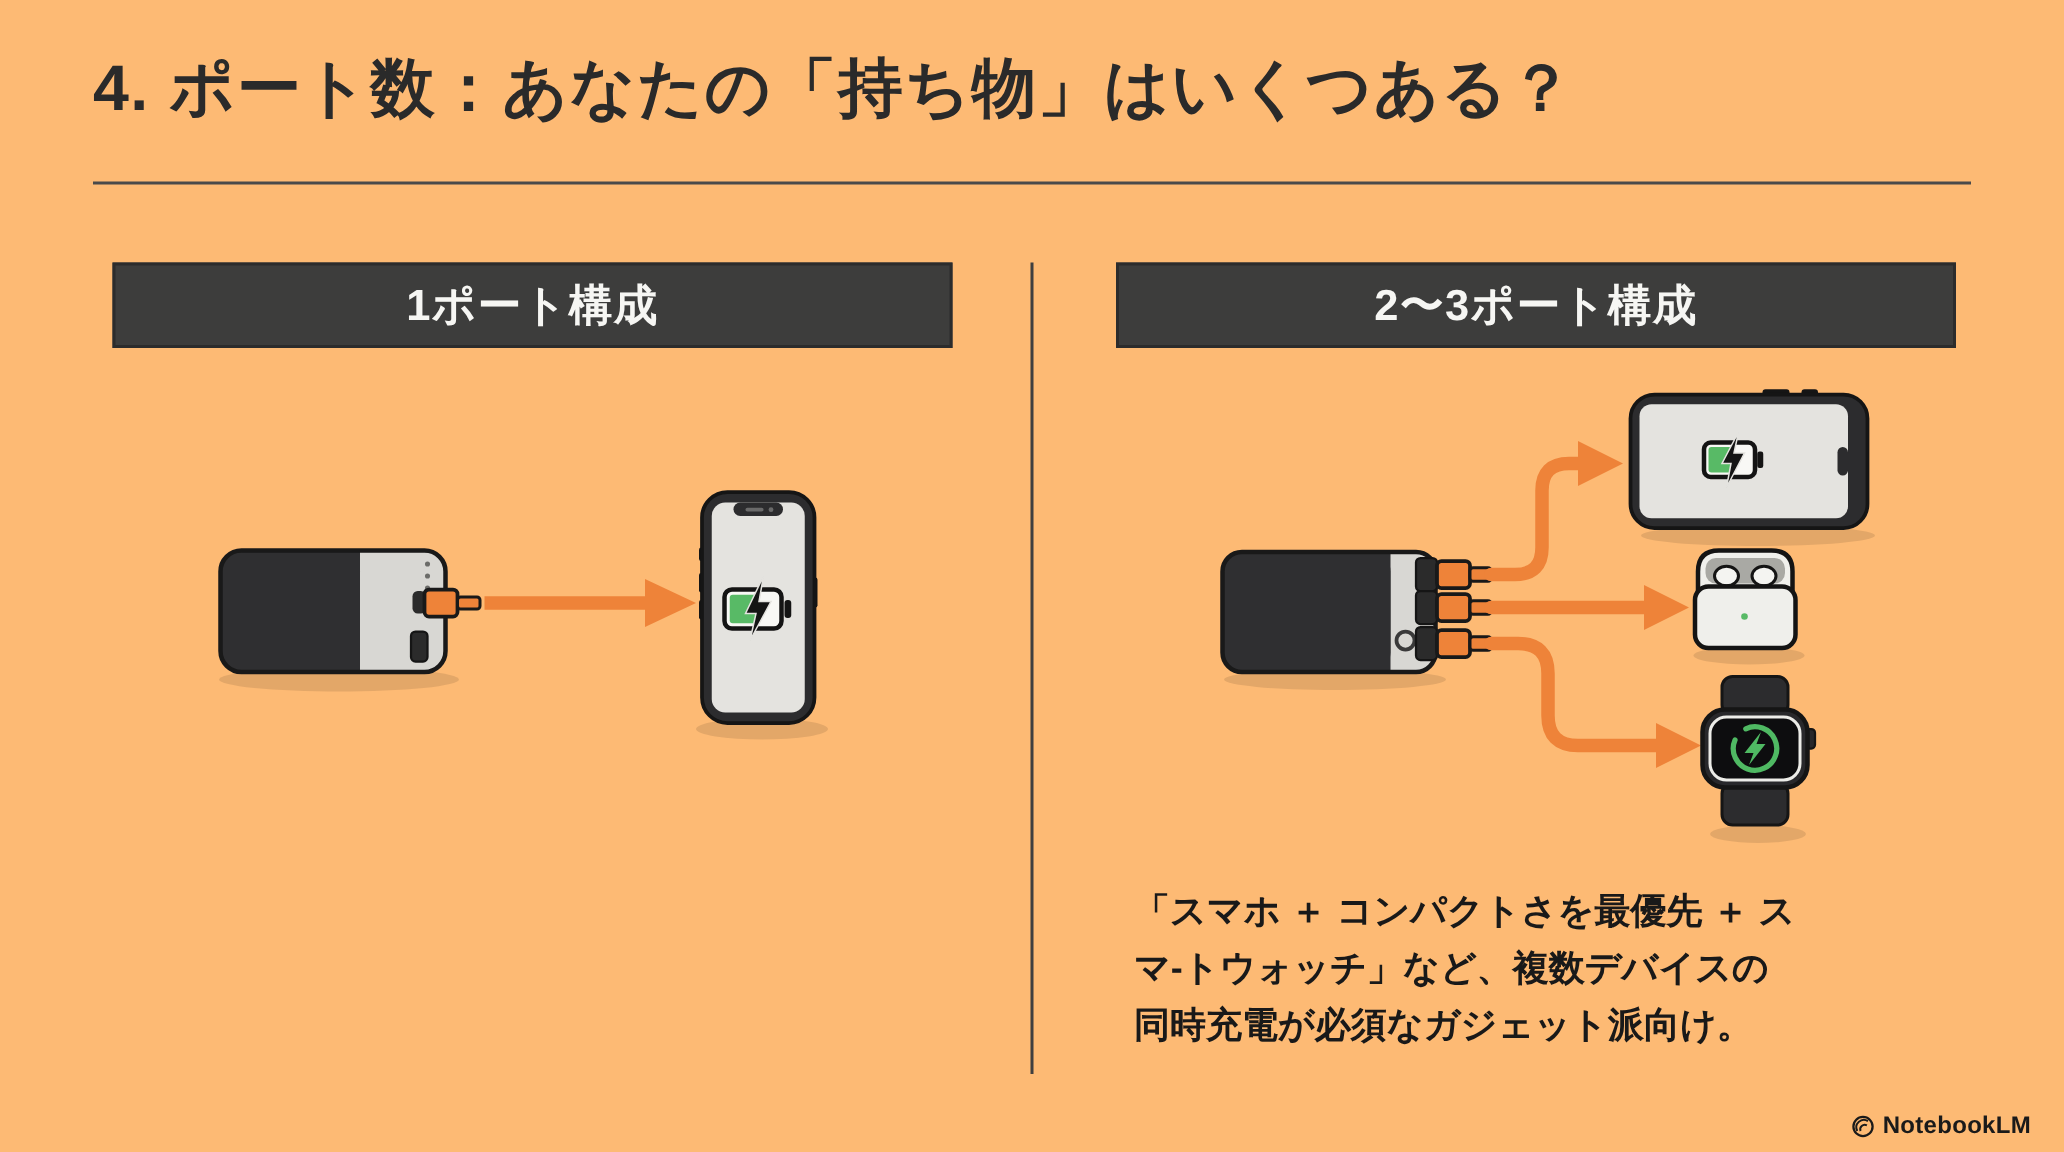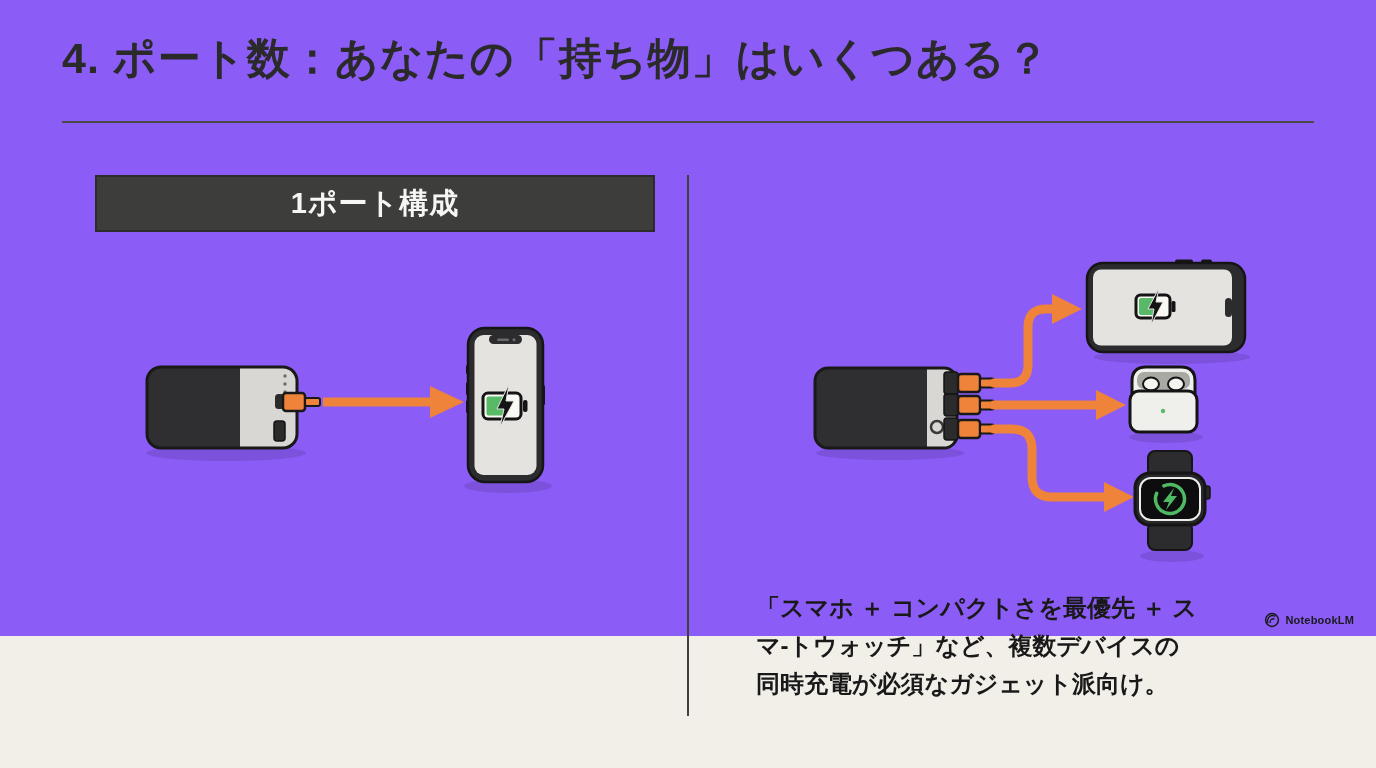--- a/index.html
+++ b/index.html
@@ -5,22 +5,22 @@
   * { margin: 0; padding: 0; box-sizing: border-box; }
   html, body { width: 1376px; height: 768px; }
   body {
     font-family: "Liberation Sans", "DejaVu Sans", sans-serif;
     background: #f1efe8;
     overflow: hidden;
   }
   .canvas {
     position: relative;
     width: 1376px;
-    height: 636px;
-    background: #8b5cf6;
+    height: 768px;
+    background: #fdba74;
   }
   .page-title {
     position: absolute;
     left: 62px; top: 30px;
     width: 1260px;
     font-size: 43px;
     font-weight: 800;
     color: #2a2a2a;
     letter-spacing: 1px;
   }
@@ -36,21 +36,20 @@
     width: 560px; height: 57px;
     background: #3d3d3c;
     border: 2px solid #2c2c2c;
     display: flex;
     align-items: center;
     justify-content: center;
     color: #f6f6f3;
     font-size: 29px;
     font-weight: 800;
     letter-spacing: 1px;
-    margin-left: 20px;
   }
   .col-header.left  { left: 75px; }
   .col-header.right { left: 744px; }
   .column-divider {
     position: absolute;
     left: 687px; top: 175px;
     width: 2px; height: 541px;
     background: #3f3f3f;
   }
   .illu {
@@ -72,35 +71,38 @@
   .description.right { left: 756px; top: 589px; }
   .footer-brand {
     position: absolute;
     right: 22px; bottom: 8px;
     display: flex;
     align-items: center;
     gap: 5px;
     color: #1a1a1a;
   }
   .footer-brand .brand-label {
-    font-size: 11px;
+    font-size: 16px;
     font-weight: 600;
     letter-spacing: 0.2px;
   }
 </style>
 </head>
 <body>
 
 <div class="canvas">
 
   <div class="page-title">4. ポート数：あなたの「持ち物」はいくつある？</div>
   <div class="title-divider"></div>
 
   <div class="col-header left">
     <span>1ポート構成</span>
+  </div>
+  <div class="col-header right">
+    <span>2〜3ポート構成</span>
   </div>
 
   <div class="column-divider"></div>
 
   <svg class="illu left" width="480" height="220" viewBox="0 0 480 220">
 
     <ellipse cx="126" cy="163" rx="80" ry="8" fill="rgba(0,0,0,0.10)"></ellipse>
     <ellipse cx="408" cy="196" rx="44" ry="7" fill="rgba(0,0,0,0.10)"></ellipse>
 
     <g>

